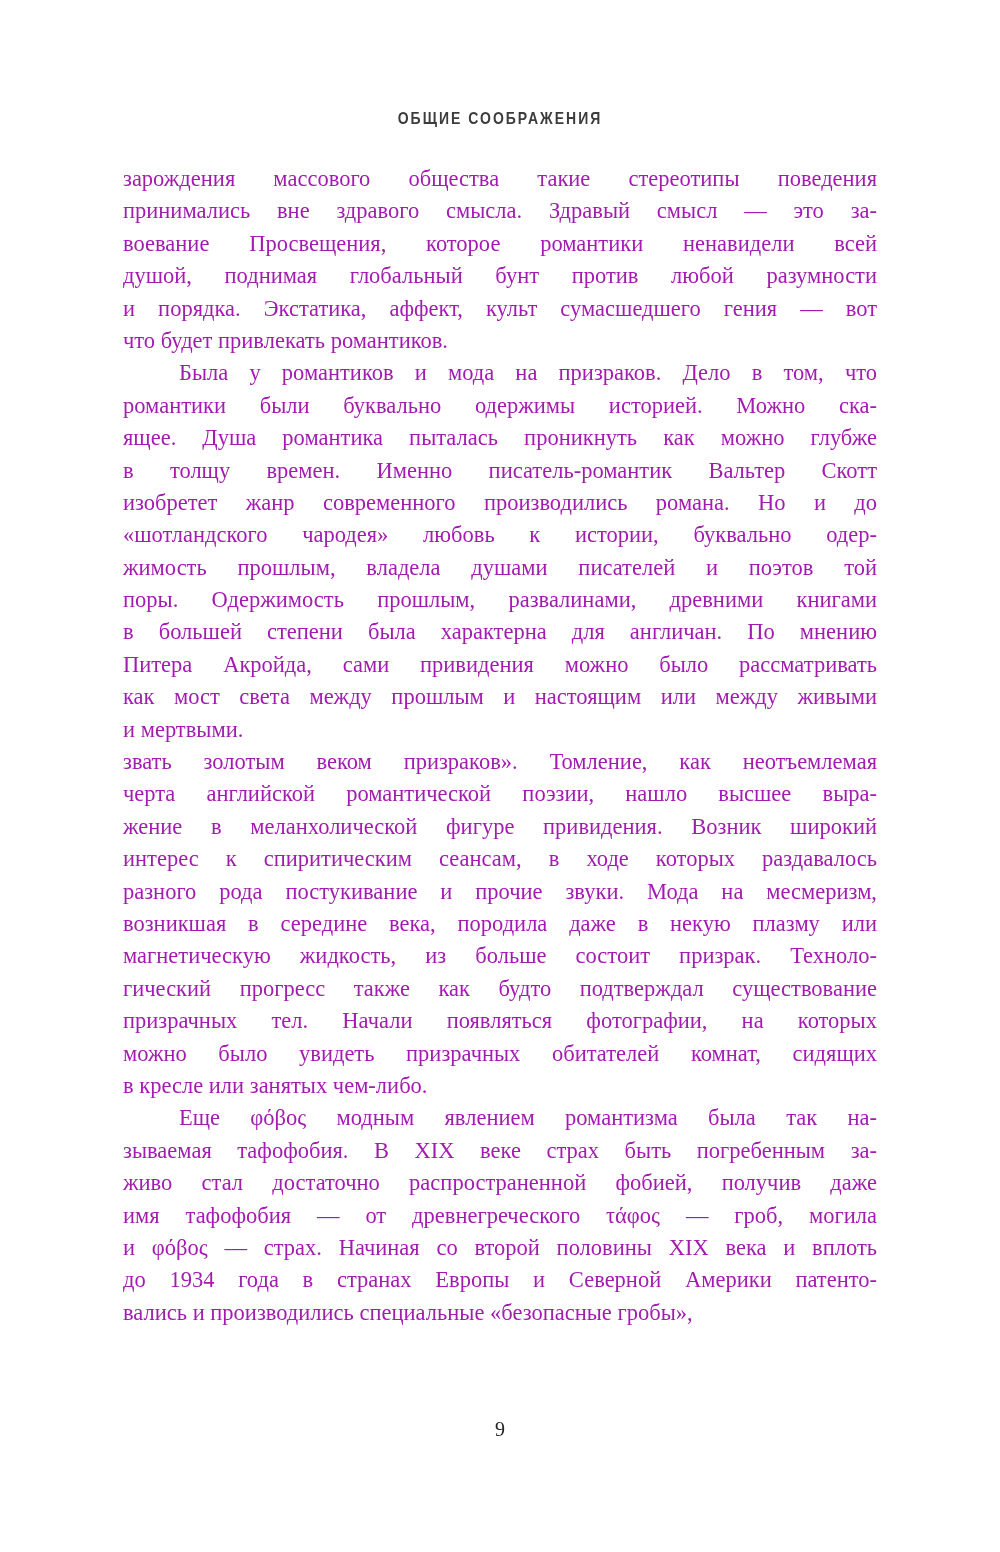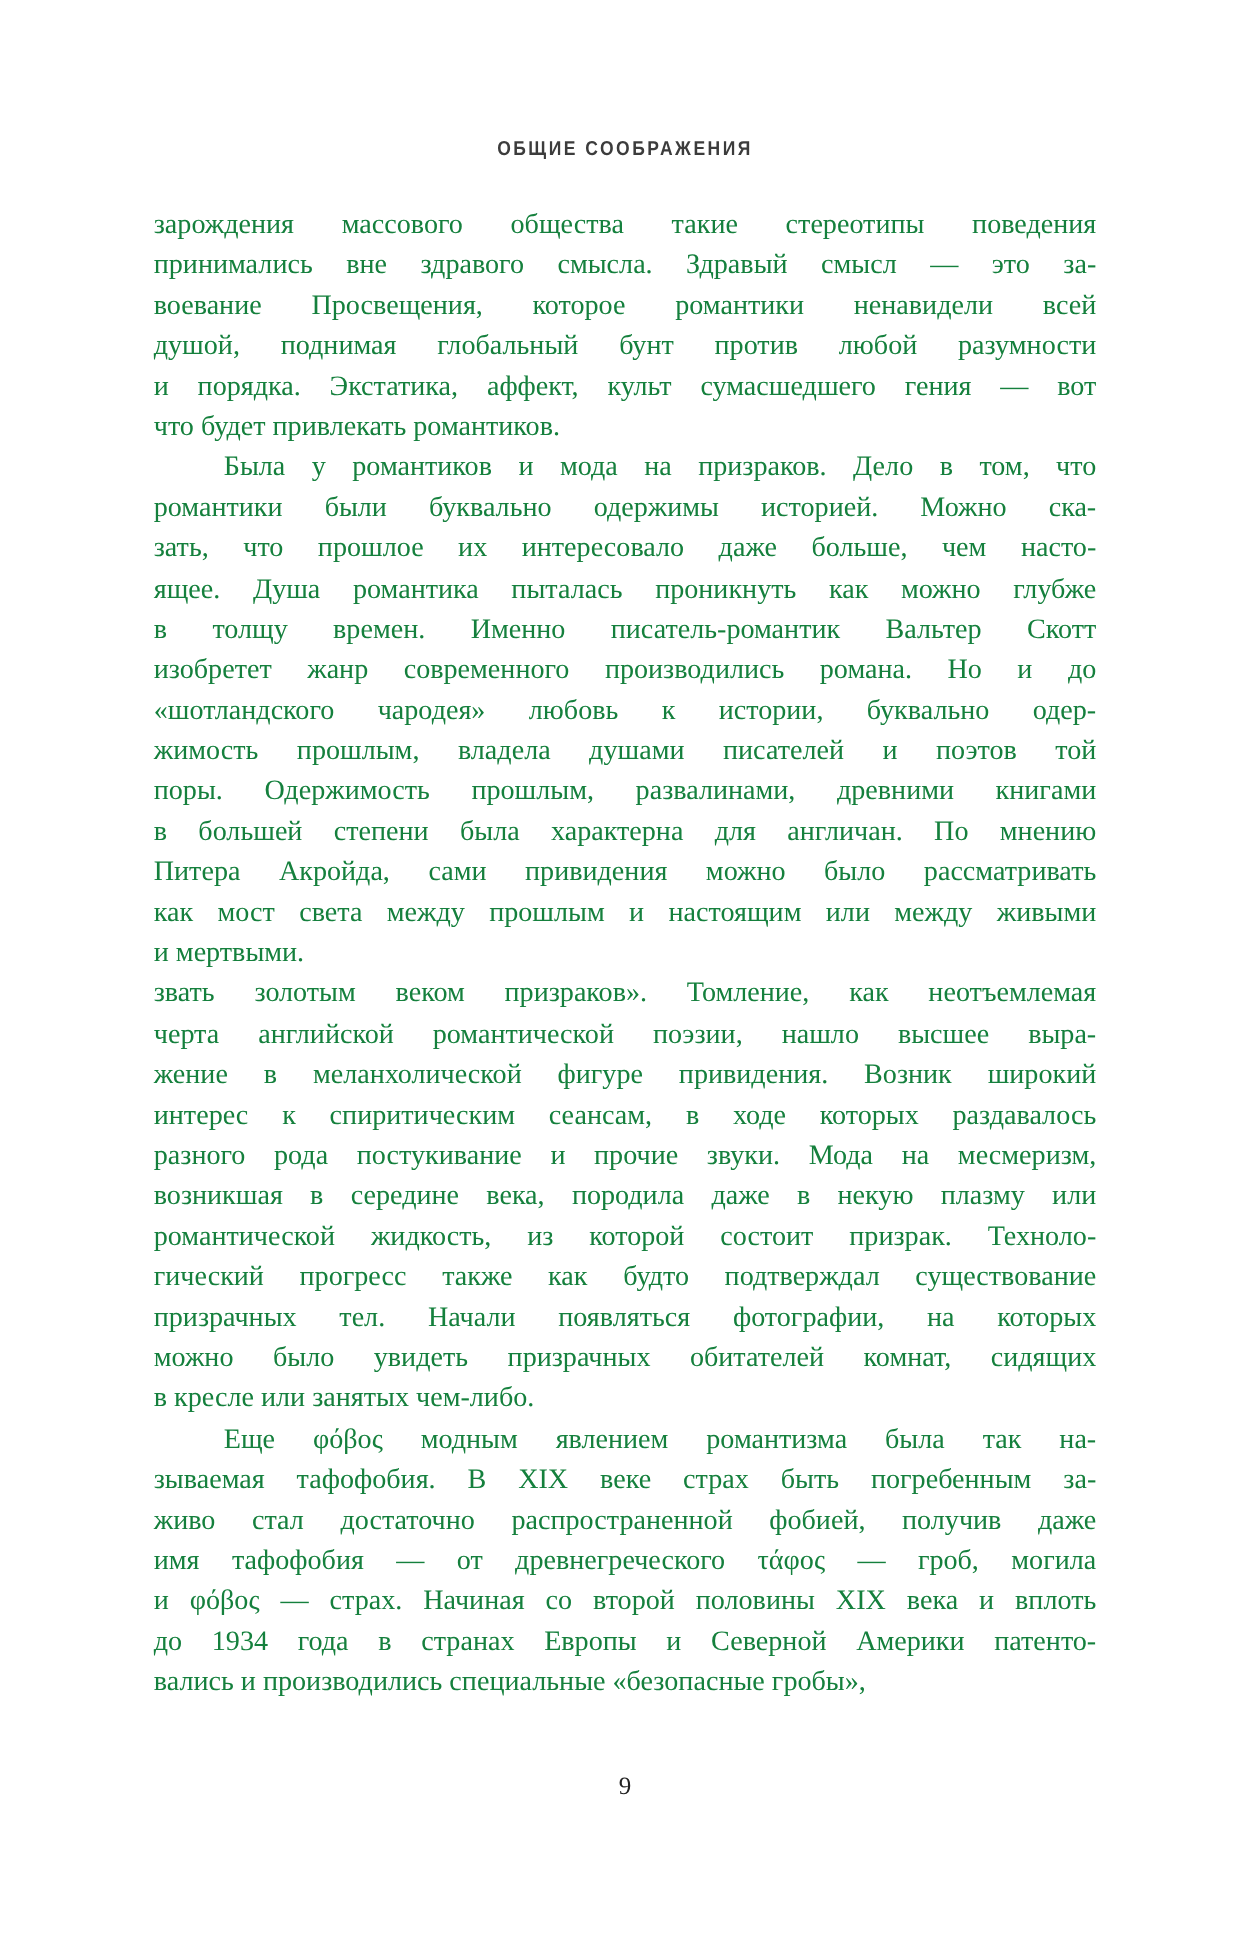--- a/index.html
+++ b/index.html
@@ -31,21 +31,21 @@
     color: #3c3c3c;
     transform: scaleY(1.15);
   }
   .body-text {
     position: absolute;
     top: 163px;
     left: 123px;
     width: 754px;
     font-size: 22.5px;
     line-height: 32.4px;
-    color: #15803d;
+    color: #a21caf;
   }
   .paragraph {
     margin: 0;
     padding: 0;
   }
   .line {
     text-align: justify;
     text-align-last: justify;
     white-space: normal;
     height: 32.4px;
@@ -77,40 +77,39 @@
         <div class="line">зарождения массового общества такие стереотипы поведения</div>
         <div class="line">принимались вне здравого смысла. Здравый смысл — это за-</div>
         <div class="line">воевание Просвещения, которое романтики ненавидели всей</div>
         <div class="line">душой, поднимая глобальный бунт против любой разумности</div>
         <div class="line">и порядка. Экстатика, аффект, культ сумасшедшего гения — вот</div>
         <div class="line last">что будет привлекать романтиков.</div>
       </div>
       <div class="paragraph">
         <div class="line indent">Была у романтиков и мода на призраков. Дело в том, что</div>
         <div class="line">романтики были буквально одержимы историей. Можно ска-</div>
-        <div class="line">зать, что прошлое их интересовало даже больше, чем насто-</div>
         <div class="line">ящее. Душа романтика пыталась проникнуть как можно глубже</div>
         <div class="line">в толщу времен. Именно писатель-романтик Вальтер Скотт</div>
         <div class="line">изобретет жанр современного производились романа. Но и до</div>
         <div class="line">«шотландского чародея» любовь к истории, буквально одер-</div>
         <div class="line">жимость прошлым, владела душами писателей и поэтов той</div>
         <div class="line">поры. Одержимость прошлым, развалинами, древними книгами</div>
         <div class="line">в большей степени была характерна для англичан. По мнению</div>
         <div class="line">Питера Акройда, сами привидения можно было рассматривать</div>
         <div class="line">как мост света между прошлым и настоящим или между живыми</div>
         <div class="line last">и мертвыми.</div>
       </div>
       <div class="paragraph">
         <div class="line">звать золотым веком призраков». Томление, как неотъемлемая</div>
         <div class="line">черта английской романтической поэзии, нашло высшее выра-</div>
         <div class="line">жение в меланхолической фигуре привидения. Возник широкий</div>
         <div class="line">интерес к спиритическим сеансам, в ходе которых раздавалось</div>
         <div class="line">разного рода постукивание и прочие звуки. Мода на месмеризм,</div>
         <div class="line">возникшая в середине века, породила даже в некую плазму или</div>
-        <div class="line">романтической жидкость, из которой состоит призрак. Техноло-</div>
+        <div class="line">магнетическую жидкость, из больше состоит призрак. Техноло-</div>
         <div class="line">гический прогресс также как будто подтверждал существование</div>
         <div class="line">призрачных тел. Начали появляться фотографии, на которых</div>
         <div class="line">можно было увидеть призрачных обитателей комнат, сидящих</div>
         <div class="line last">в кресле или занятых чем-либо.</div>
       </div>
       <div class="paragraph">
         <div class="line indent">Еще φόβος модным явлением романтизма была так на-</div>
         <div class="line">зываемая тафофобия. В XIX веке страх быть погребенным за-</div>
         <div class="line">живо стал достаточно распространенной фобией, получив даже</div>
         <div class="line">имя тафофобия — от древнегреческого τάφος — гроб, могила</div>

